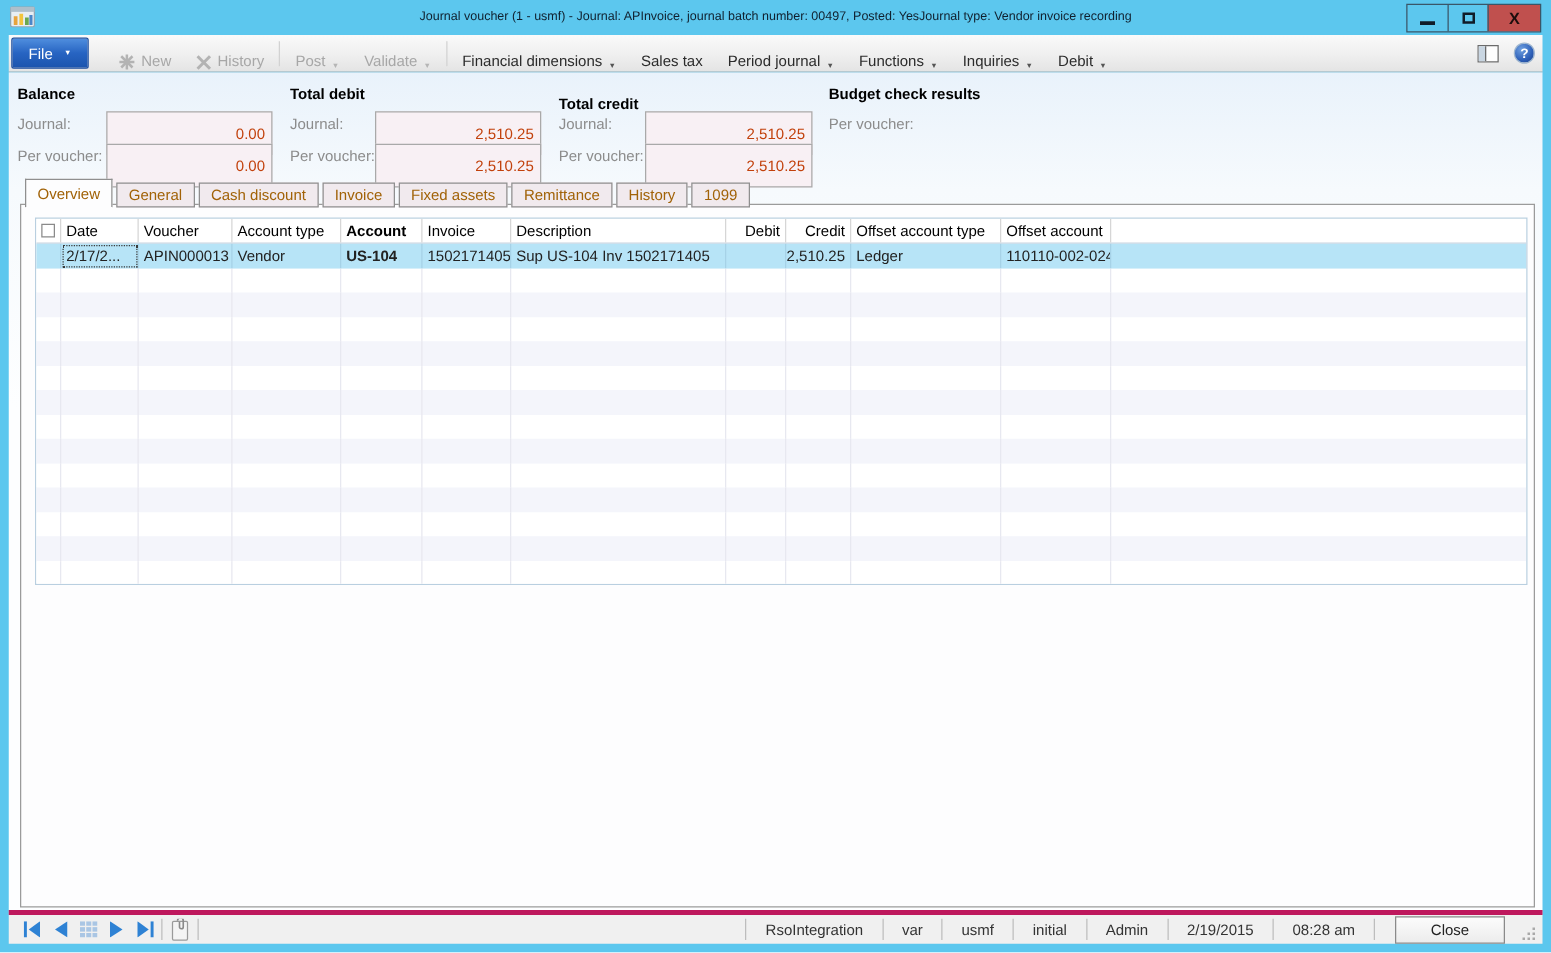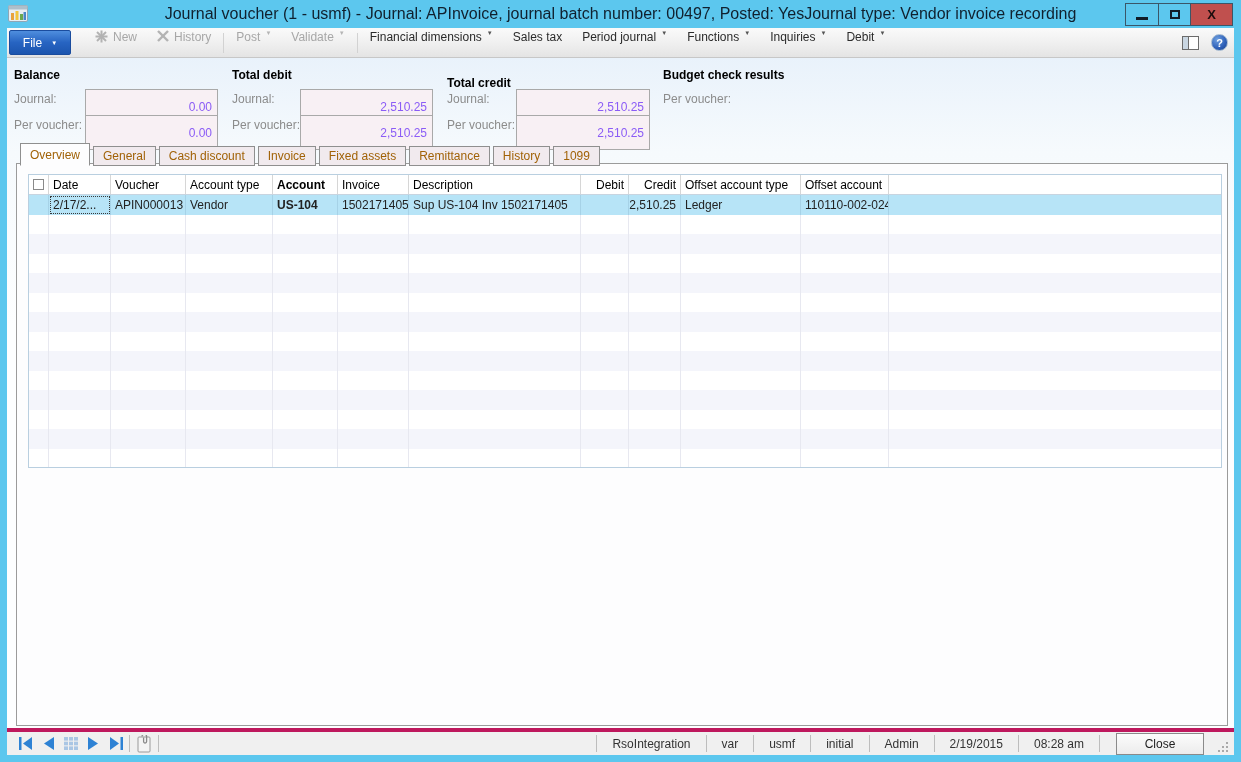--- a/index.html
+++ b/index.html
@@ -4,54 +4,54 @@
 <style>
   * { margin:0; padding:0; box-sizing:border-box; }
   html,body { width:1241px; height:762px; }
   body { font-family:"Liberation Sans", sans-serif; font-size:12px; color:#222; }
 
   .window { position:relative; width:1241px; height:762px; background:#5cc7ee; overflow:hidden; }
 
   
   .titlebar { position:absolute; top:0; left:0; width:100%; height:28px; }
   .app-icon { position:absolute; left:8px; top:5px; width:20px; height:17px; }
-  .title-text { position:absolute; left:0; right:0; top:0; height:28px; line-height:28px; text-align:center; font-size:16px; color:#10202e; }
+  .title-text { position:absolute; left:0; right:0; top:0; height:28px; line-height:28px; text-align:center; font-size:10px; color:#10202e; }
   .win-btns { position:absolute; right:8px; top:3px; display:flex; border:1px solid #3a5668; height:23px; }
   .wbtn { width:32px; display:flex; align-items:center; justify-content:center; border-left:1px solid #3a5668; cursor:default; }
   .wbtn:first-child { border-left:none; }
   .wbtn.min .bar { width:12px; height:3px; background:#101c28; margin-top:8px; }
   .wbtn.max .box { width:10px; height:9px; border:2px solid #101c28; }
   .wbtn.close { width:42px; background:#c0504e; font-weight:bold; color:#1c0d0d; font-size:13px; }
 
   
   .toolbar { position:absolute; top:28px; left:7px; width:1227px; height:30px;
     background:linear-gradient(180deg,#fafafa 0%,#efefef 55%,#e4e4e4 100%);
     border-bottom:1px solid #c7c7c7; display:flex; align-items:center; padding:0 6px 0 2px; }
   .file-btn { width:62px; height:25px; margin-right:14px; border:1px solid #1a4c9e; border-radius:2px;
     background:linear-gradient(180deg,#4f8ede 0%,#2764c2 50%,#1c55ae 100%); color:#fff;
     display:flex; align-items:center; justify-content:center; gap:9px; font-size:12px; cursor:default; }
   .file-btn .arr { font-size:6px; line-height:1; }
-  .tb-item { display:flex; align-items:flex-start; gap:5px; padding:0 10px; height:26px; font-size:12px; color:#2b2b2b; cursor:default; white-space:nowrap; }
+  .tb-item { display:flex; align-items:flex-end; gap:5px; padding:0 10px; height:26px; font-size:12px; color:#2b2b2b; cursor:default; white-space:nowrap; }
   .tb-item .arr { font-size:6px; color:#555; }
   .tb-item.disabled { color:#a7a7a7; }
   .tb-item.disabled .arr { color:#b5b5b5; }
   .tb-sep { width:1px; height:20px; background:#d2d2d2; margin:0 2px; }
   .tb-right { margin-left:auto; display:flex; align-items:center; gap:12px; }
   .pane-icon { width:17px; height:14px; border:1px solid #6b6b6b; background:#fdfdfd; position:relative; }
   .pane-icon::before { content:""; position:absolute; left:0; top:0; bottom:0; width:5px; background:#c9d6e2; border-right:1px solid #6b6b6b; }
   .help-icon { width:17px; height:17px; border-radius:50%; background:radial-gradient(circle at 35% 30%,#6fa0e0 0%,#2d5fb8 60%,#1c3f86 100%);
     color:#fff; font-weight:bold; font-size:11px; display:flex; align-items:center; justify-content:center; border:1px solid #9fb6cf; }
 
   
   .content { position:absolute; top:58px; left:7px; width:1227px; height:670px;
     background:linear-gradient(180deg,#e9f2fb 0%,#f6fafd 14%,#fdfeff 40%,#fdfeff 100%); }
 
   .sec-head { position:absolute; font-weight:bold; font-size:12px; color:#000; white-space:nowrap; }
   .f-label { position:absolute; color:#8c8c8c; font-size:12px; white-space:nowrap; line-height:21px; }
-  .fld { position:absolute; height:35px; background:#f8f0f4; border:1px solid #a9a9a9; font-size:12px; color:#8b5cf6;
+  .fld { position:absolute; height:35px; background:#f8f0f4; border:1px solid #a9a9a9; font-size:12px; color:#c2410c;
     display:flex; align-items:center; padding:16px 5px; overflow:hidden; white-space:nowrap; }
   .fld.num { justify-content:flex-end; }
   .fld.lite { border-color:#b9b9b9; }
 
   
   .tabs { position:absolute; left:13px; top:85px; display:flex; align-items:flex-end; height:23px; z-index:3; }
   .tab { height:20px; padding:0 9px; display:flex; align-items:center; background:#f1eaee; border:1px solid #8f8f8f;
     margin-right:3px; font-size:12px; color:#a16207; cursor:default; white-space:nowrap; }
   .tab.active { height:23px; background:#fdfdfe; border-bottom:1px solid #fdfdfe; position:relative; z-index:4; }
 

